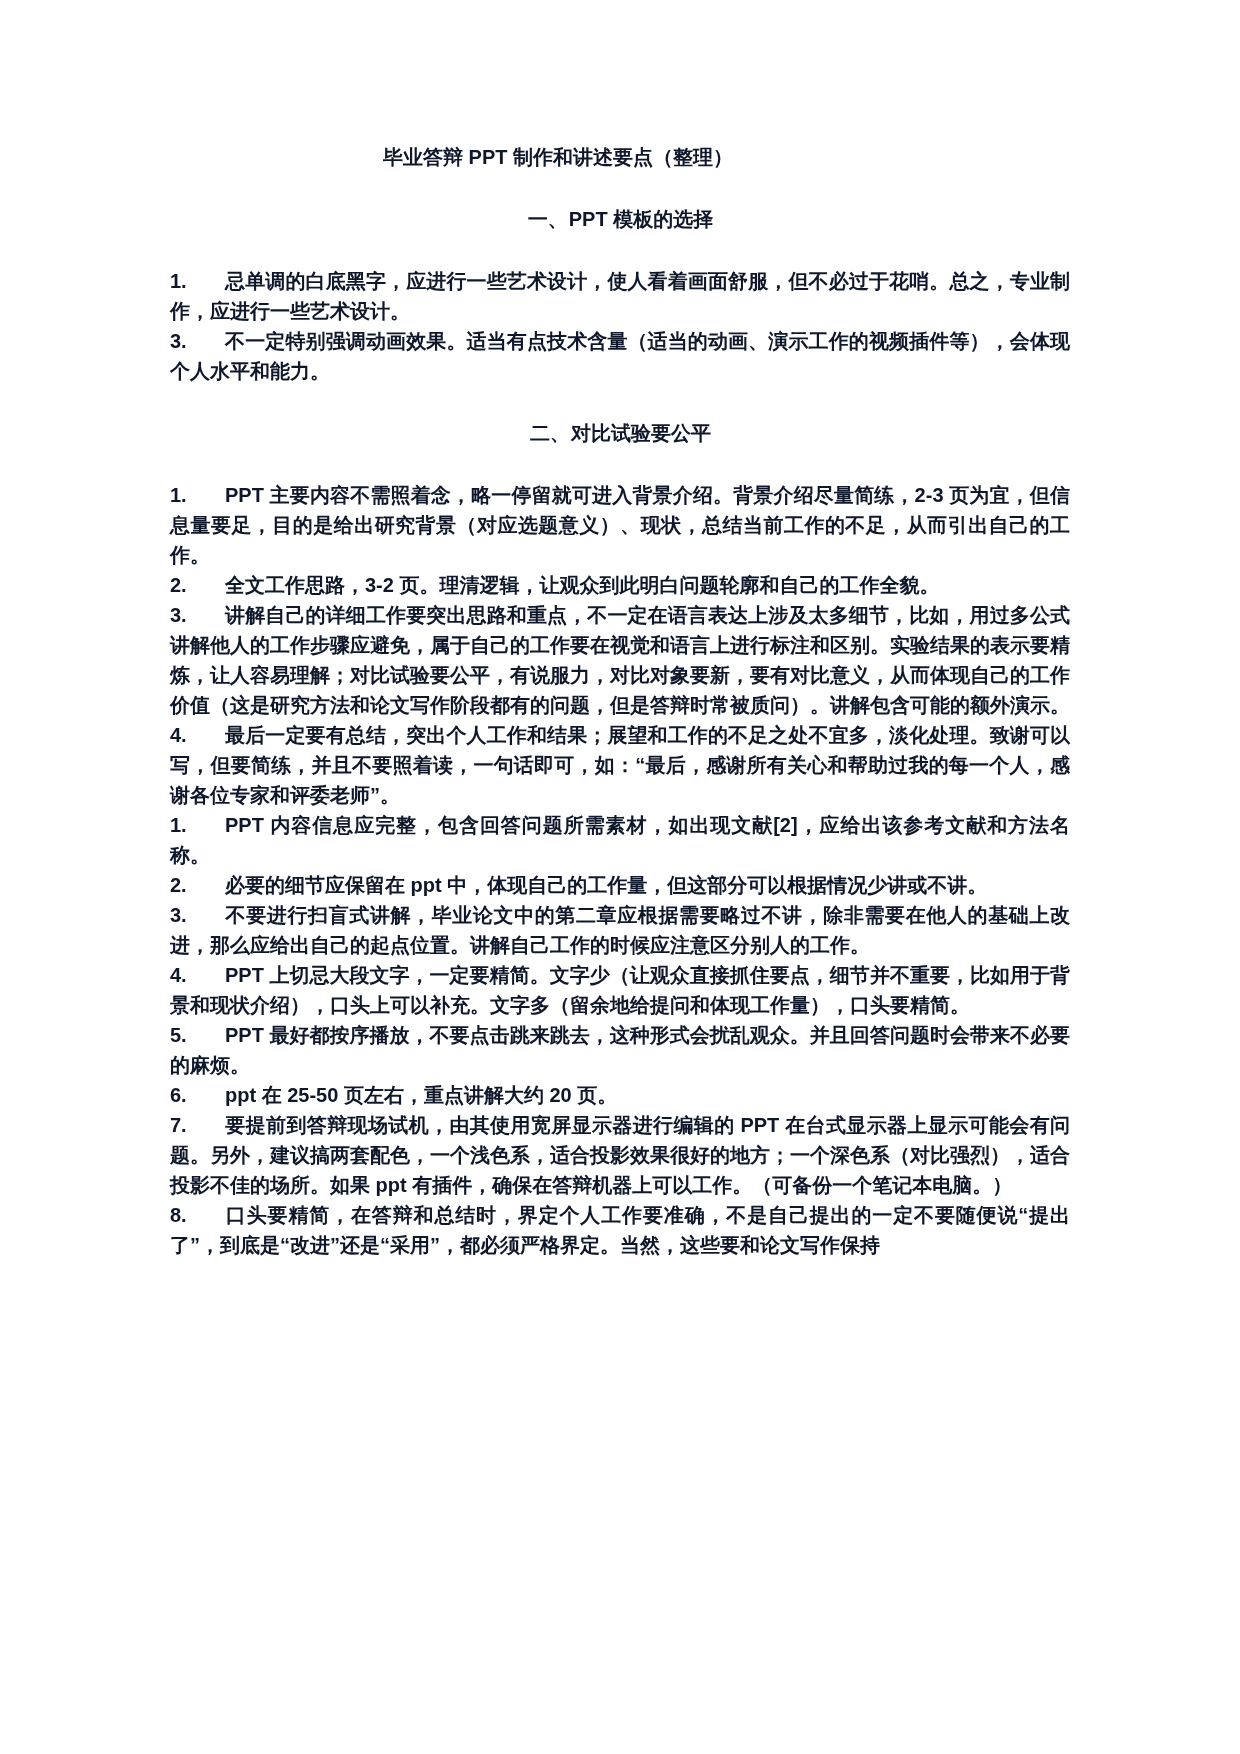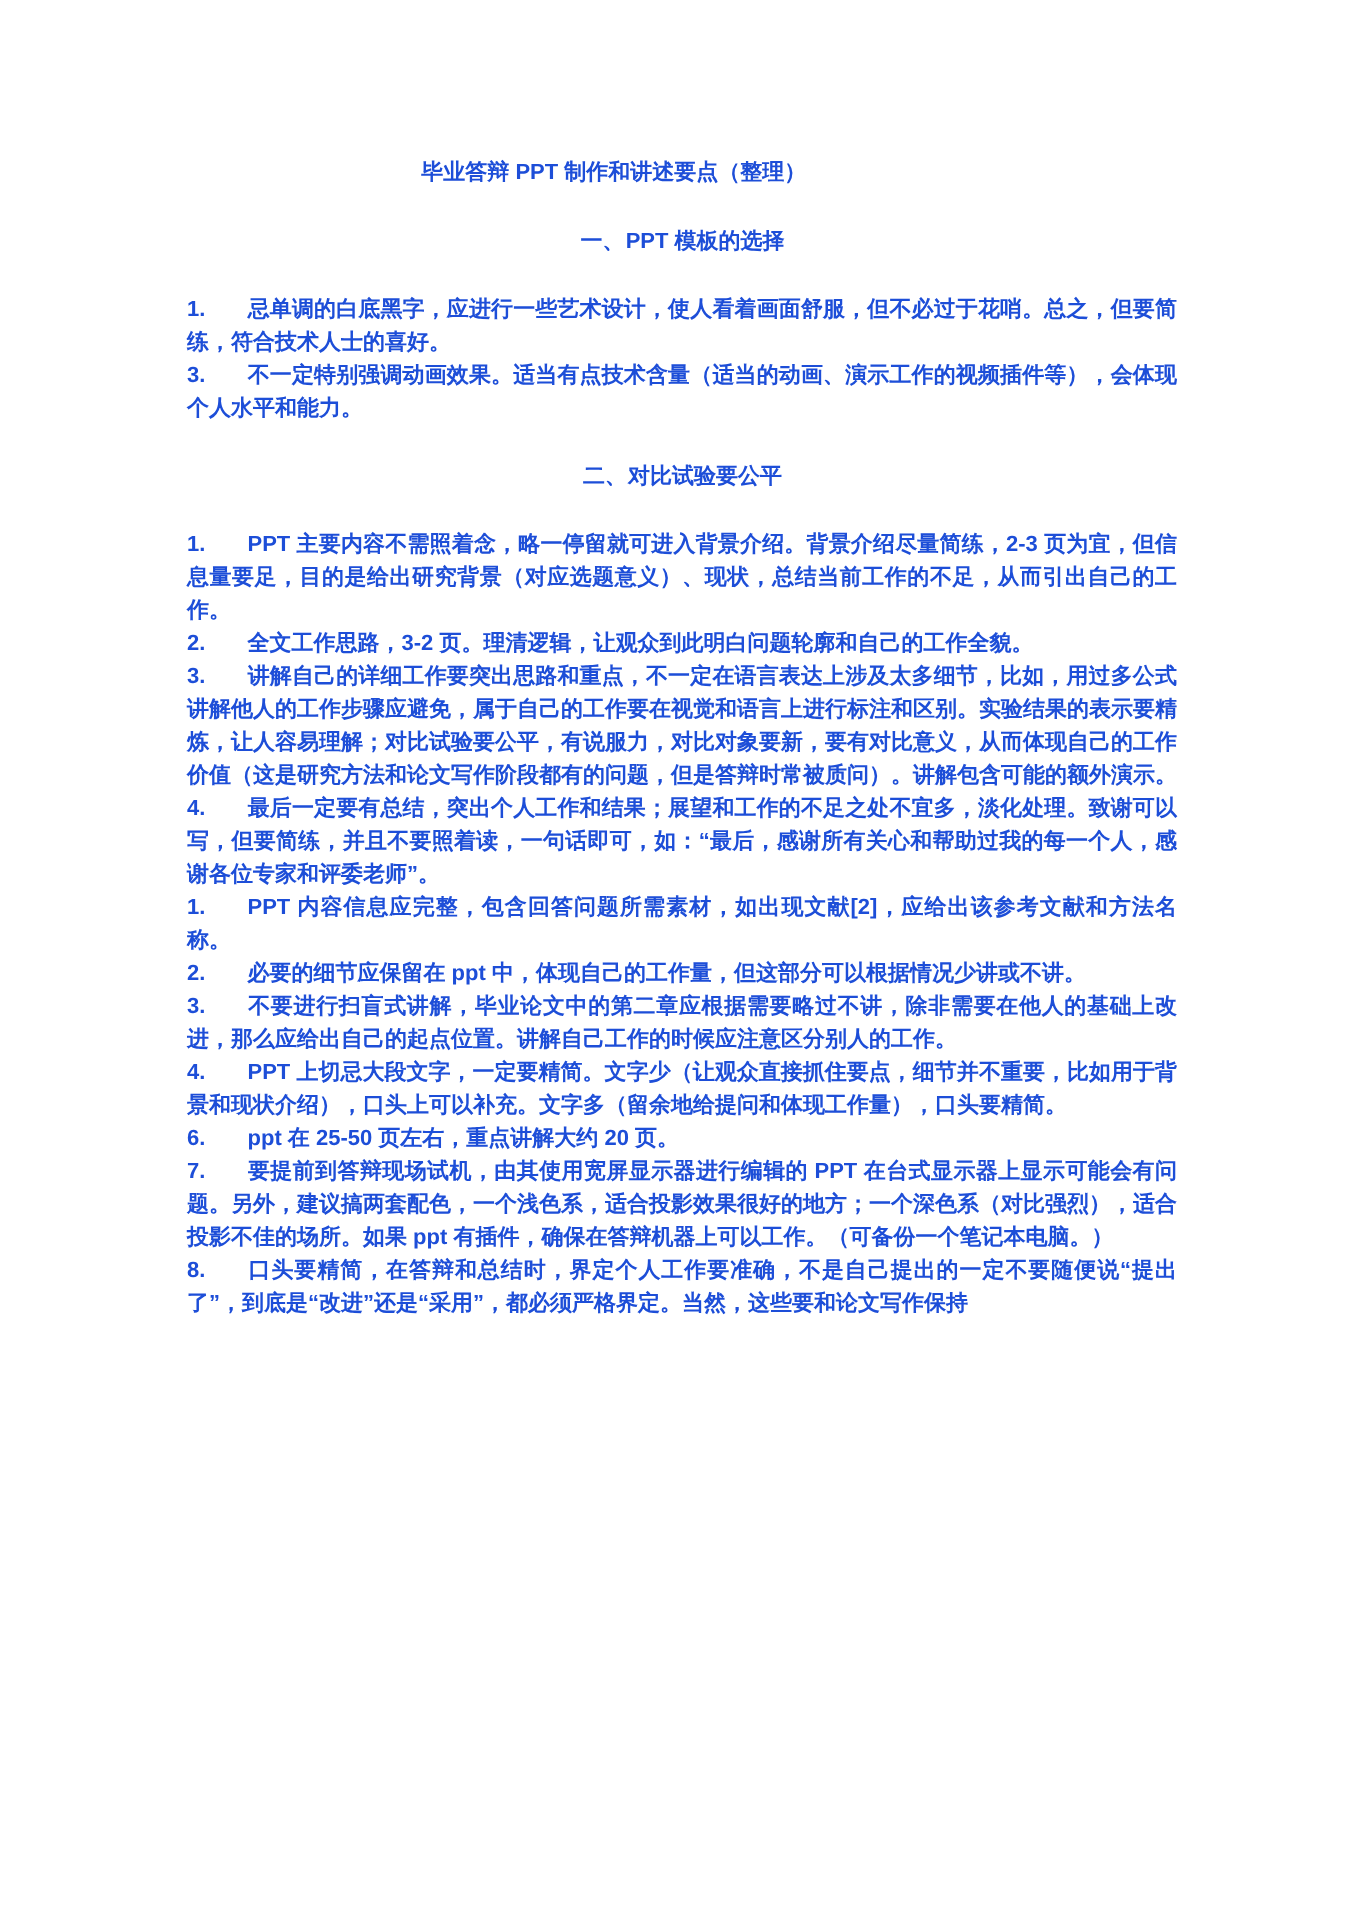--- a/index.html
+++ b/index.html
@@ -27,38 +27,39 @@
   .sec-heading { margin: 32px 0 32px 0; text-align: center; }
   .sec-heading.tight { margin: 20px 0 0 0; }
   .sec-num { display: inline-block; min-width: 42px; }
   .sec-items p { margin: 0; }
   .list-item { margin: 0; text-align: justify; }
   .item-num { display: inline-block; width: 55px; }
 </style>
 </head>
 <body>
 
-<div class="page" style="color: #1d4ed8; background: rgb(255, 255, 255);">
+<div class="page" style="color: #0f172a; background: rgb(255, 255, 255);">
   <h1 class="doc-title">毕业答辩 PPT 制作和讲述要点（整理）</h1>
   <div id="doc-body">
       <p class="sec-heading"><span class="sec-num">一、</span><span>PPT 模板的选择</span></p>
       <div class="sec-items">
-        <p class="list-item"><span class="item-num">1.</span><span>忌单调的白底黑字，应进行一些艺术设计，使人看着画面舒服，但不必过于花哨。总之，但要简练，符合技术人士的喜好。</span></p>
+        <p class="list-item"><span class="item-num">1.</span><span>忌单调的白底黑字，应进行一些艺术设计，使人看着画面舒服，但不必过于花哨。总之，专业制作，应进行一些艺术设计。</span></p>
         <p class="list-item"><span class="item-num">3.</span><span>不一定特别强调动画效果。适当有点技术含量（适当的动画、演示工作的视频插件等），会体现个人水平和能力。</span></p>
       </div>
       <p class="sec-heading"><span class="sec-num">二、</span><span>对比试验要公平</span></p>
       <div class="sec-items">
         <p class="list-item"><span class="item-num">1.</span><span>PPT 主要内容不需照着念，略一停留就可进入背景介绍。背景介绍尽量简练，2-3 页为宜，但信息量要足，目的是给出研究背景（对应选题意义）、现状，总结当前工作的不足，从而引出自己的工作。</span></p>
         <p class="list-item"><span class="item-num">2.</span><span>全文工作思路，3-2 页。理清逻辑，让观众到此明白问题轮廓和自己的工作全貌。</span></p>
         <p class="list-item"><span class="item-num">3.</span><span>讲解自己的详细工作要突出思路和重点，不一定在语言表达上涉及太多细节，比如，用过多公式讲解他人的工作步骤应避免，属于自己的工作要在视觉和语言上进行标注和区别。实验结果的表示要精炼，让人容易理解；对比试验要公平，有说服力，对比对象要新，要有对比意义，从而体现自己的工作价值（这是研究方法和论文写作阶段都有的问题，但是答辩时常被质问）。讲解包含可能的额外演示。</span></p>
         <p class="list-item"><span class="item-num">4.</span><span>最后一定要有总结，突出个人工作和结果；展望和工作的不足之处不宜多，淡化处理。致谢可以写，但要简练，并且不要照着读，一句话即可，如：“最后，感谢所有关心和帮助过我的每一个人，感谢各位专家和评委老师”。</span></p>
       </div>
       <div class="sec-items">
         <p class="list-item"><span class="item-num">1.</span><span>PPT 内容信息应完整，包含回答问题所需素材，如出现文献[2]，应给出该参考文献和方法名称。</span></p>
         <p class="list-item"><span class="item-num">2.</span><span>必要的细节应保留在 ppt 中，体现自己的工作量，但这部分可以根据情况少讲或不讲。</span></p>
         <p class="list-item"><span class="item-num">3.</span><span>不要进行扫盲式讲解，毕业论文中的第二章应根据需要略过不讲，除非需要在他人的基础上改进，那么应给出自己的起点位置。讲解自己工作的时候应注意区分别人的工作。</span></p>
         <p class="list-item"><span class="item-num">4.</span><span>PPT 上切忌大段文字，一定要精简。文字少（让观众直接抓住要点，细节并不重要，比如用于背景和现状介绍），口头上可以补充。文字多（留余地给提问和体现工作量），口头要精简。</span></p>
+        <p class="list-item"><span class="item-num">5.</span><span>PPT 最好都按序播放，不要点击跳来跳去，这种形式会扰乱观众。并且回答问题时会带来不必要的麻烦。</span></p>
         <p class="list-item"><span class="item-num">6.</span><span>ppt 在 25-50 页左右，重点讲解大约 20 页。</span></p>
         <p class="list-item"><span class="item-num">7.</span><span>要提前到答辩现场试机，由其使用宽屏显示器进行编辑的 PPT 在台式显示器上显示可能会有问题。另外，建议搞两套配色，一个浅色系，适合投影效果很好的地方；一个深色系（对比强烈），适合投影不佳的场所。如果 ppt 有插件，确保在答辩机器上可以工作。（可备份一个笔记本电脑。）</span></p>
         <p class="list-item"><span class="item-num">8.</span><span>口头要精简，在答辩和总结时，界定个人工作要准确，不是自己提出的一定不要随便说“提出了”，到底是“改进”还是“采用”，都必须严格界定。当然，这些要和论文写作保持</span></p>
       </div>
     </div>
 </div>
 
 </body></html>

